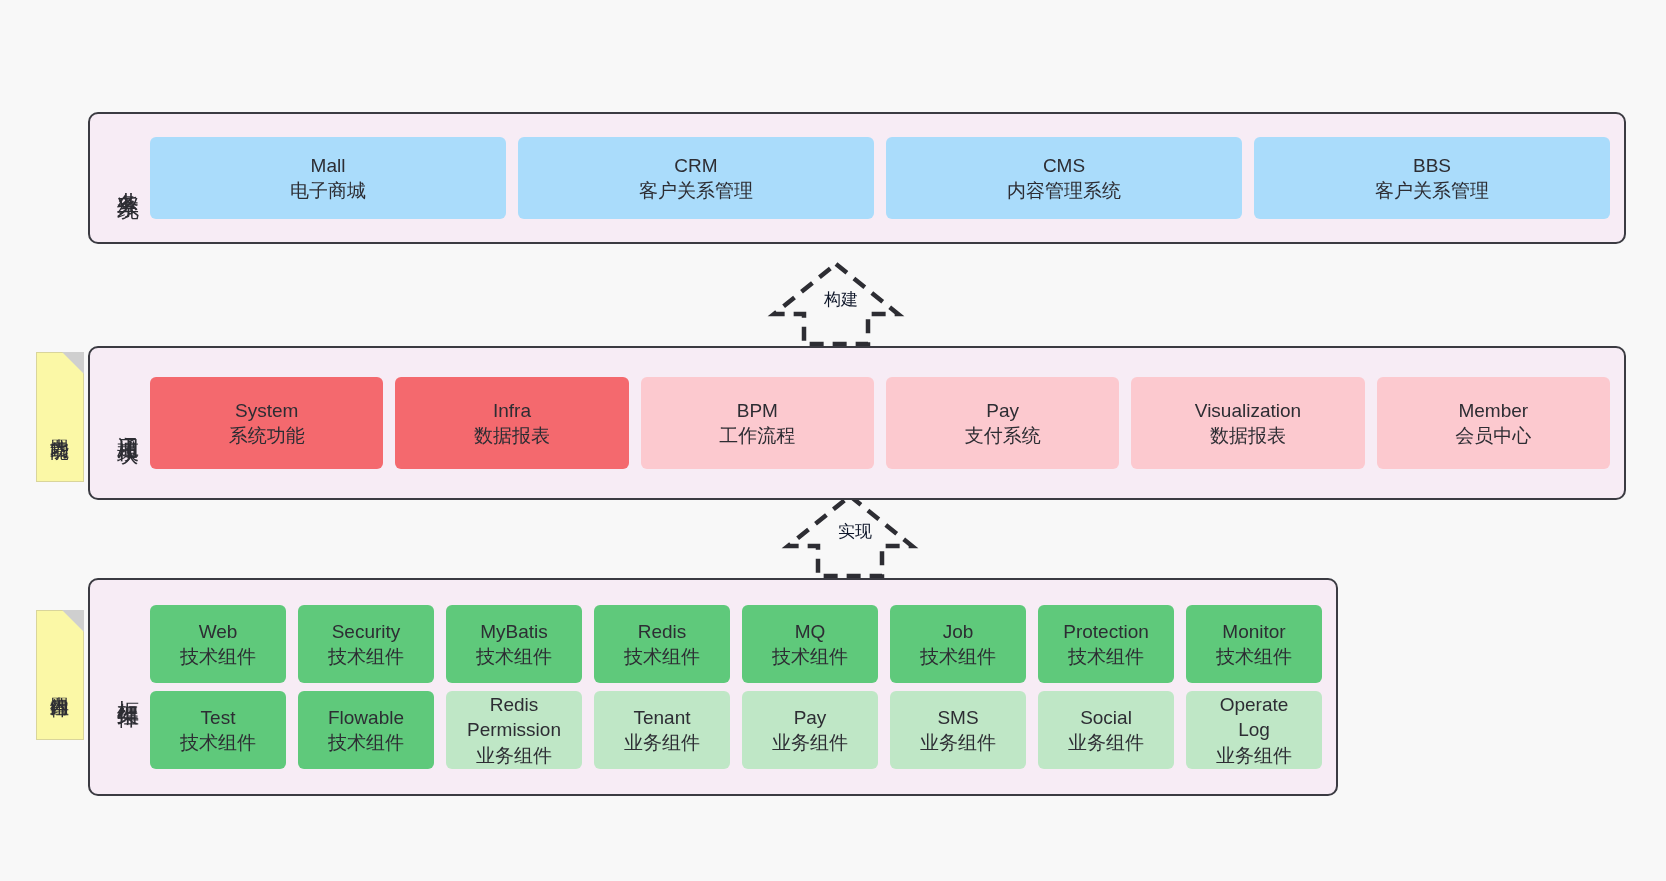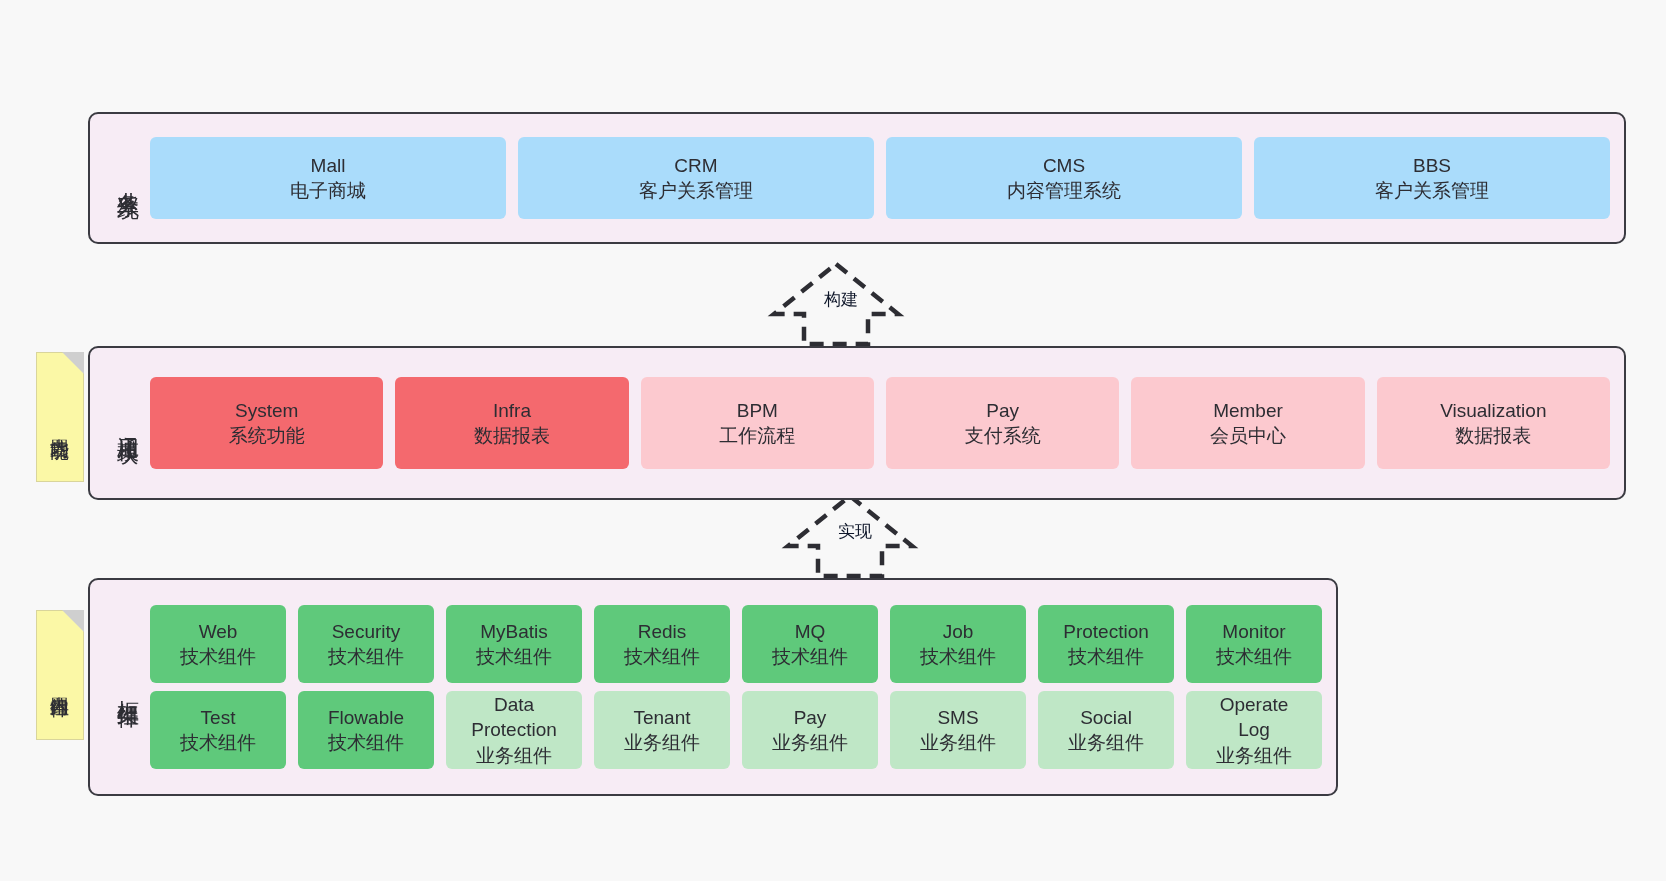--- a/index.html
+++ b/index.html
@@ -177,26 +177,26 @@
         </div>
         <div class="card c-pink">
           <span class="ttl">BPM</span>
           <span class="sub">工作流程</span>
         </div>
         <div class="card c-pink">
           <span class="ttl">Pay</span>
           <span class="sub">支付系统</span>
         </div>
         <div class="card c-pink">
+          <span class="ttl">Visualization</span>
+          <span class="sub">数据报表</span>
+        </div>
+        <div class="card c-pink">
           <span class="ttl">Member</span>
           <span class="sub">会员中心</span>
-        </div>
-        <div class="card c-pink">
-          <span class="ttl">Visualization</span>
-          <span class="sub">数据报表</span>
         </div>
       </div>
     </div>
   </div>
 
   <div class="gen-arrow" style="left:770px; top:490px; width:160px; height:92px;">
     <svg width="160" height="92" viewBox="0 0 160 92">
       <path d="M 80 6 L 142 56 L 112 56 L 112 86 L 48 86 L 48 56 L 18 56 Z" fill="none" stroke="#2d2d33" stroke-width="4.5" stroke-dasharray="14 9" stroke-linejoin="miter"></path>
     </svg>
     <span class="lbl" style="left:68px; top:30px;">实现</span>
@@ -249,21 +249,21 @@
       <div class="row">
         <div class="card c-green">
           <span class="ttl">Test</span>
           <span class="sub">技术组件</span>
         </div>
         <div class="card c-green">
           <span class="ttl">Flowable</span>
           <span class="sub">技术组件</span>
         </div>
         <div class="card c-lightgreen">
-          <span class="ttl">Data Protection</span>
+          <span class="ttl">Redis Permission</span>
           <span class="sub">业务组件</span>
         </div>
         <div class="card c-lightgreen">
           <span class="ttl">Tenant</span>
           <span class="sub">业务组件</span>
         </div>
         <div class="card c-lightgreen">
           <span class="ttl">Pay</span>
           <span class="sub">业务组件</span>
         </div>

